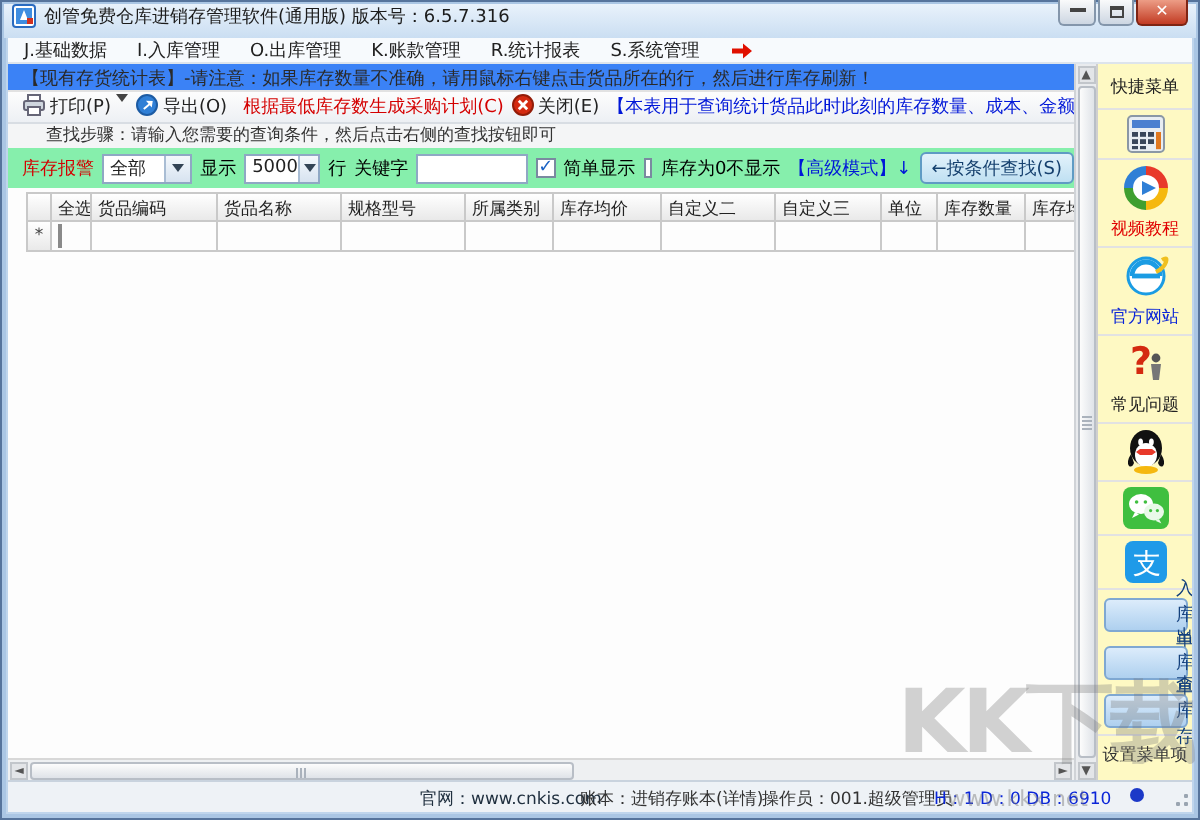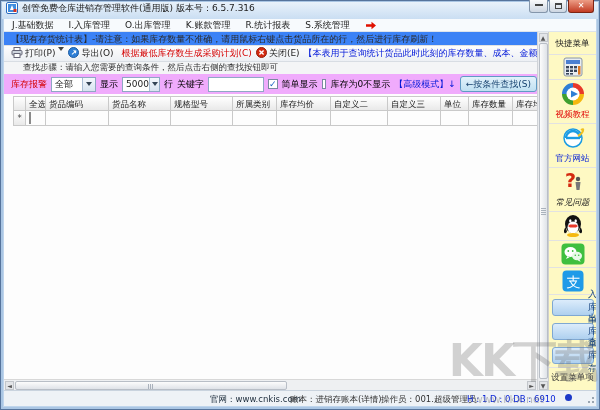--- a/index.html
+++ b/index.html
@@ -35,21 +35,21 @@
   .notice{ height:13px; font-size:9px; color:#2a2a2a; padding:1px 0 0 7px; white-space:nowrap; background:#3b82f6; }
   .toolbar{ height:17px; display:flex; align-items:center; gap:4px; padding:0 0 0 7px; font-size:9px; color:#222;
     background:linear-gradient(#fdfdfd,#edf0f4); border-top:1px solid #e2e2e2; border-bottom:1px solid #d8dde3; white-space:nowrap; }
   .tbtn{ display:flex; align-items:flex-start; gap:2px; cursor:default; }
   .red-text{ color:#d40000; }
   .blue-text{ color:#0017d8; }
   .drop-caret{ width:0; height:0; border-left:3px solid transparent; border-right:3px solid transparent; border-top:4px solid #444; display:inline-block; margin-left:1px; }
   .steps{ height:12px; font-size:8.5px; color:#333; padding-left:19px; white-space:nowrap; background:#f4f5f6; }
 
   
-  .filterbar{ height:20px; display:flex; align-items:center; gap:4px; padding-left:7px; font-size:9px; background:#f0abfc; white-space:nowrap; }
+  .filterbar{ height:20px; display:flex; align-items:center; gap:4px; padding-left:7px; font-size:9px; background:#86efac; white-space:nowrap; }
   .combo{ height:15px; background:#fff; border:1px solid #8fa8c4; display:flex; align-items:center; justify-content:space-between; padding-left:3px; font-size:9px; color:#222; }
   .combo .cbtn{ width:13px; height:13px; background:linear-gradient(#f4f8fc,#d7e3f0); border-left:1px solid #a9bdd4; display:flex; align-items:center; justify-content:center; }
   .tri-down{ width:0; height:0; border-left:3px solid transparent; border-right:3px solid transparent; border-top:4px solid #345; }
   .textbox{ width:56px; height:15px; background:#fff; border:1px solid #8fa8c4; }
   .checkbox{ width:10px; height:10px; background:#fff; border:1px solid #7a8aa0; display:inline-flex; align-items:center; justify-content:center; }
   .checkbox.checked::after{ content:"✓"; font-size:9px; color:#1a62c4; font-weight:bold; line-height:1; }
   .find-btn{ height:16px; padding:0 5px; background:linear-gradient(#e3f2fb,#bfe0f2); border:1px solid #5f9bc4; border-radius:3px;
     font-size:9px; color:#15406e; display:flex; align-items:center; }
 
   
@@ -80,21 +80,21 @@
   .vs-thumb{ flex:1; width:9px; margin:1px 0; background:linear-gradient(90deg,#fcfcfc,#dfe3e8); border:1px solid #b8bec6; border-radius:2px; position:relative; }
   .vs-thumb::after{ content:""; position:absolute; top:50%; left:1px; width:5px; height:7px; margin-top:-3px;
     background:repeating-linear-gradient(#aab2bc 0 1px,transparent 1px 2px); }
 
   
   .sidebar{ flex:1; background:#fef9c3; border-left:1px solid #cfcfcf; display:flex; flex-direction:column; align-items:center; overflow:hidden; }
   .sb-title{ font-size:8.5px; color:#222; padding:6px 0 4px; }
   .sb-sep{ width:100%; height:1px; background:#e2e2e2; }
   .sb-item{ padding:2px 0; display:flex; align-items:center; justify-content:center; width:100%; }
   .sb-label{ font-size:8.5px; padding:1px 0 2px; }
-  .sb-label.red{ color:#e00000; } .sb-label.blue{ color:#0a25d8; } .sb-label.dark{ color:#222;font-style:italic; }
+  .sb-label.red{ color:#e00000; } .sb-label.blue{ color:#0a25d8; } .sb-label.dark{ color:#222; }
   .sb-btn{ width:42px; height:17px; margin:4px 0 3px; background:linear-gradient(#dcecfb,#aed0ef); border:1px solid #7fa8d2; border-radius:3px;
     font-size:9px; color:#123f7c; font-weight:normal; display:flex; align-items:center; justify-content:center;padding-left:40px; }
   .sb-settings{ font-size:8.5px; color:#333; padding-top:4px; }
 
   
   .statusbar{ position:absolute; left:3px; right:3px; bottom:3px; height:16px; background:#eef2f6; border-top:1px solid #c9d3de; font-size:8.5px; }
   .statusbar span{ position:absolute; top:3px; white-space:nowrap; }
   .st-contact{ left:5px; color:#0a25d8; }
   .st-web{ left:206px; color:#20303f; }
   .st-ledger{ left:286px; color:#333; }

